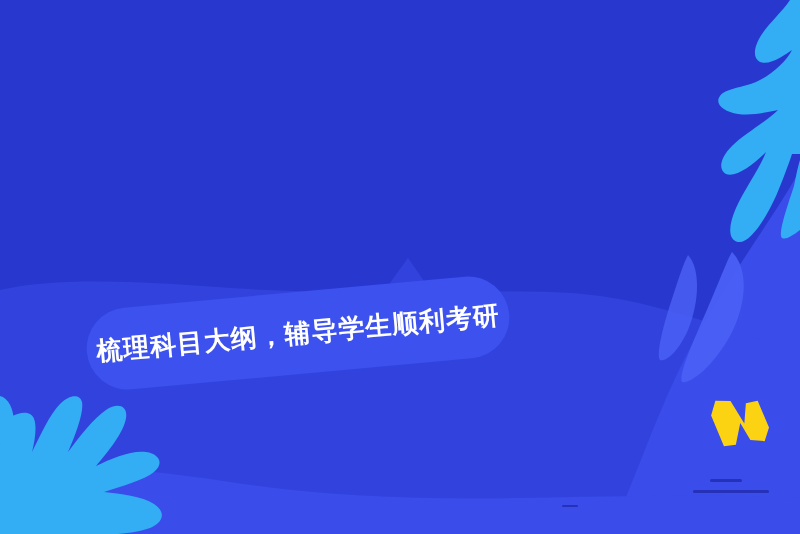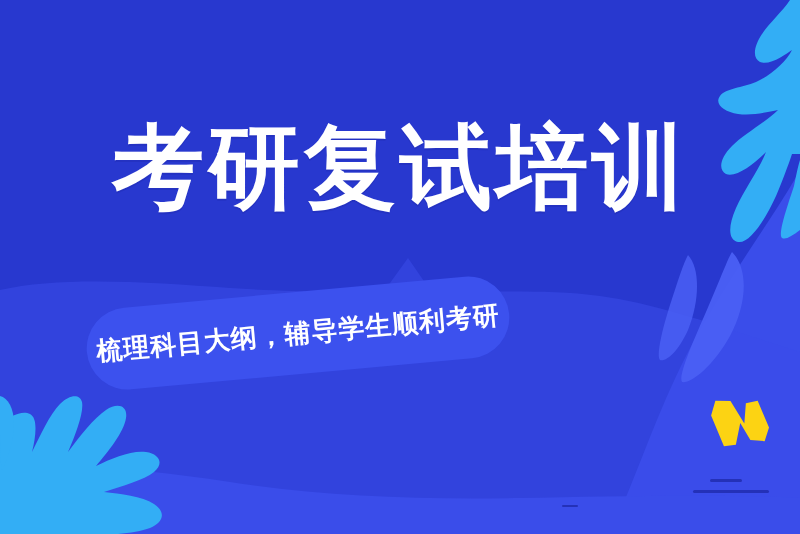--- a/index.html
+++ b/index.html
@@ -172,21 +172,20 @@
              L762,444
              L748,441
              L740,423
              L733,444
              L721,444
              L712,412 Z" transform="rotate(-7 740 421)"></path>
   </svg>
 
   <div id="subtitle-pill"></div>
 
-  <div id="title">考研复试培训</div>
 
   <div id="subtitle-text">梳理科目大纲，辅导学生顺利考研</div>
 
   <div class="dash" id="dash-short"></div>
   <div class="dash" id="dash-long"></div>
   <div class="dash" id="dash-tiny"></div>
 
 </div>
 
 </body></html>

